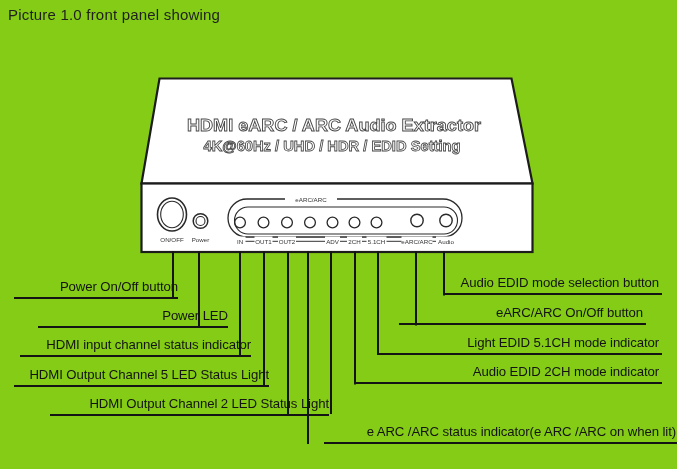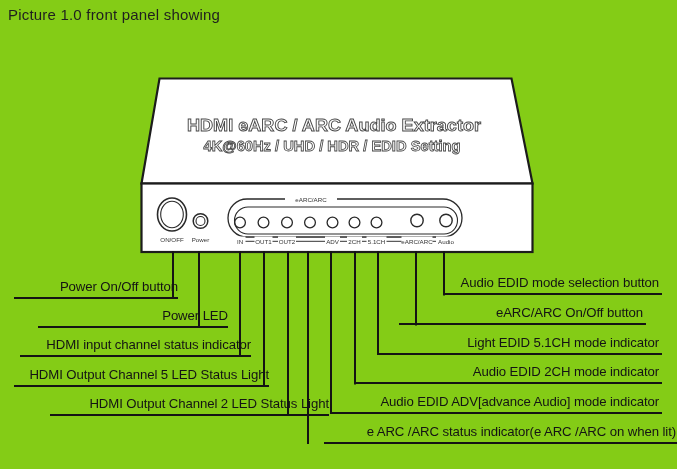--- a/index.html
+++ b/index.html
@@ -109,16 +109,15 @@
   <div class="callout left" style="left:14px;top:277px;width:161px;">Power On/Off button</div>
   <div class="callout left" style="left:14px;top:306px;width:187px;margin-left:24px;">Power LED</div>
   <div class="callout left" style="left:20px;top:335px;width:228px;">HDMI input channel status indicator</div>
   <div class="callout left" style="left:14px;top:365px;width:252px;">HDMI Output Channel 5 LED Status Light</div>
   <div class="callout left" style="left:14px;top:394px;width:276px;margin-left:36px;">HDMI Output Channel 2 LED Status Light</div>
 
   <div class="callout right" style="left:443px;top:273px;width:216px;">Audio EDID mode selection button</div>
   <div class="callout right" style="left:399px;top:303px;width:244px;">eARC/ARC On/Off button</div>
   <div class="callout right" style="left:377px;top:333px;width:282px;">Light EDID 5.1CH mode indicator</div>
   <div class="callout right" style="left:354px;top:362px;width:305px;">Audio EDID 2CH mode indicator</div>
-  <div class="callout right" style="left:330px;top:392px;width:329px;">Audio EDID ADV[advance Audio] mode indicator</div>
   <div class="callout right" style="left:307px;top:422px;width:352px;margin-left:17px;">e ARC /ARC status indicator(e ARC /ARC on when lit)</div>
 
 </div>
 
 </body></html>

